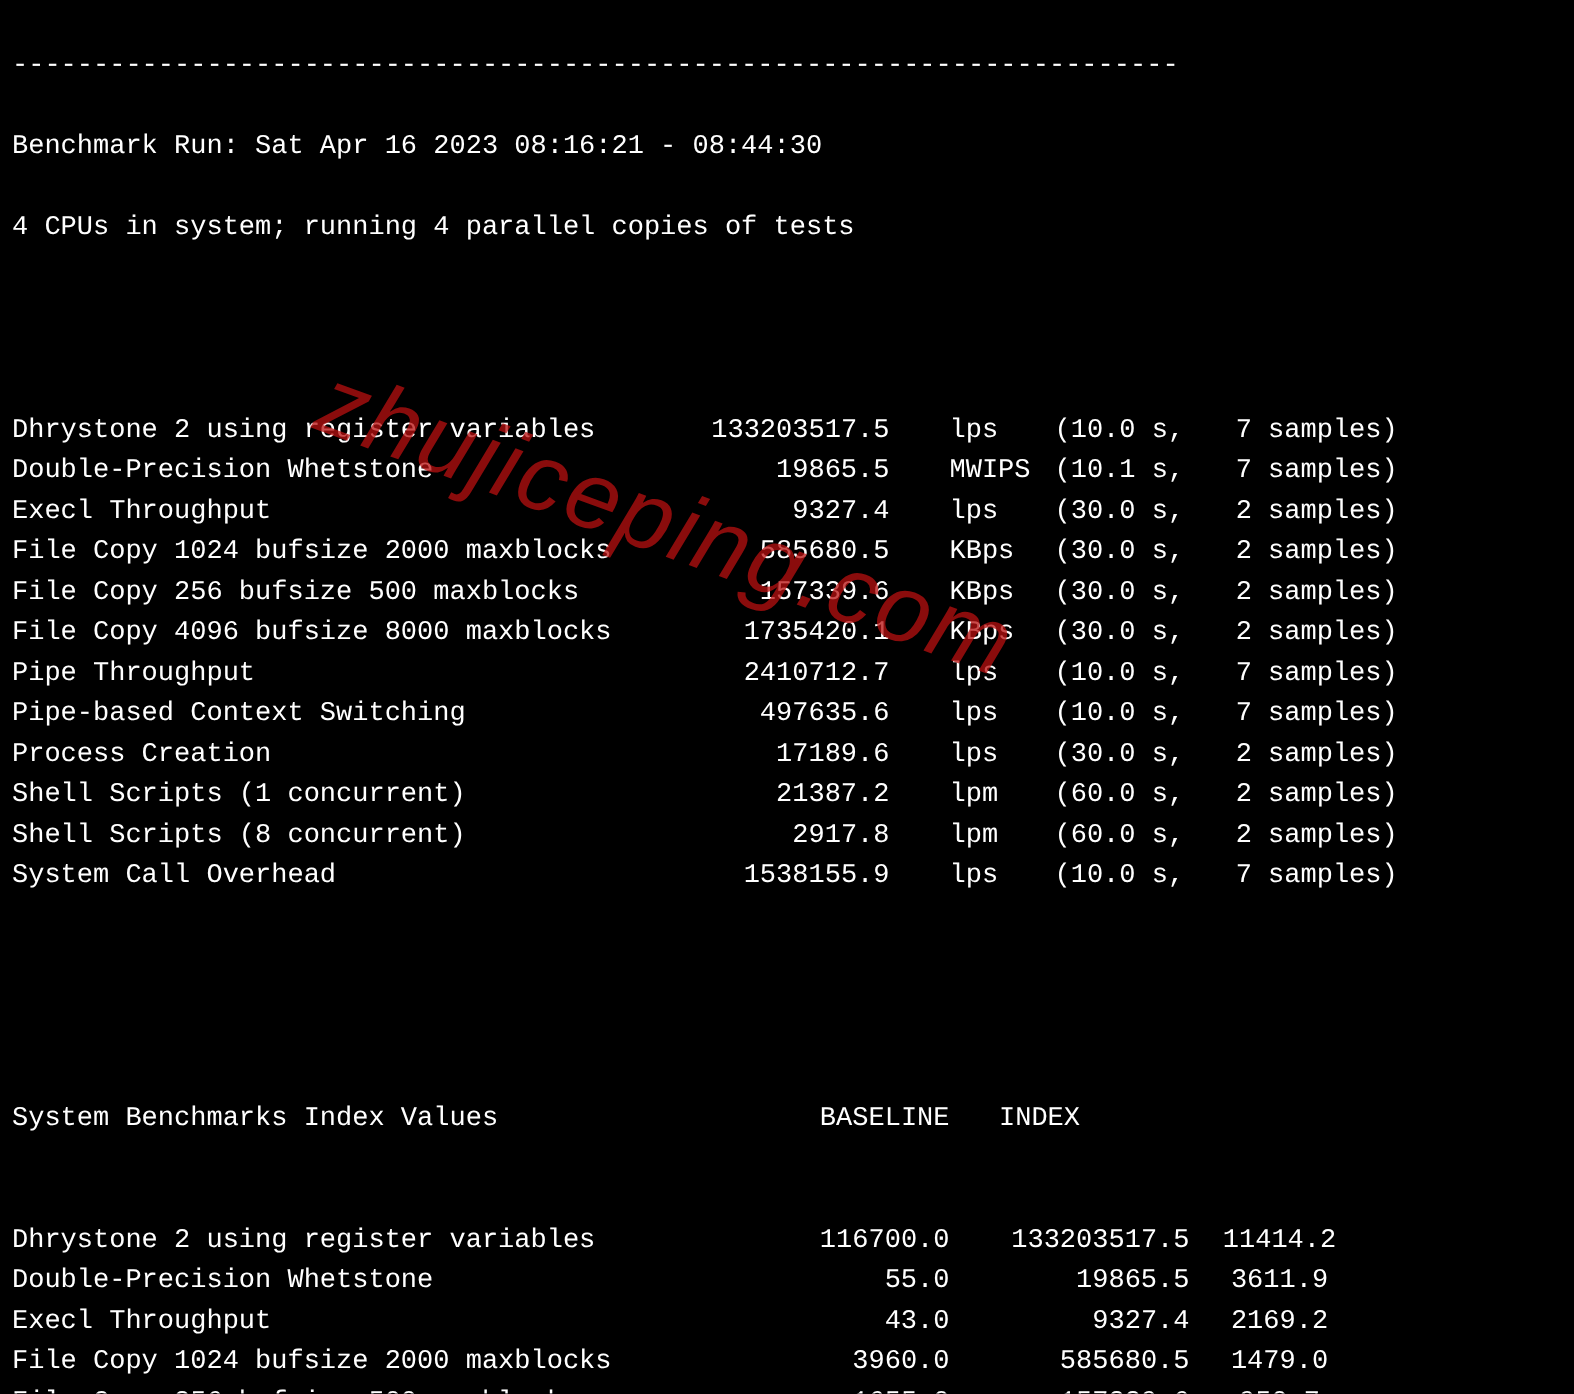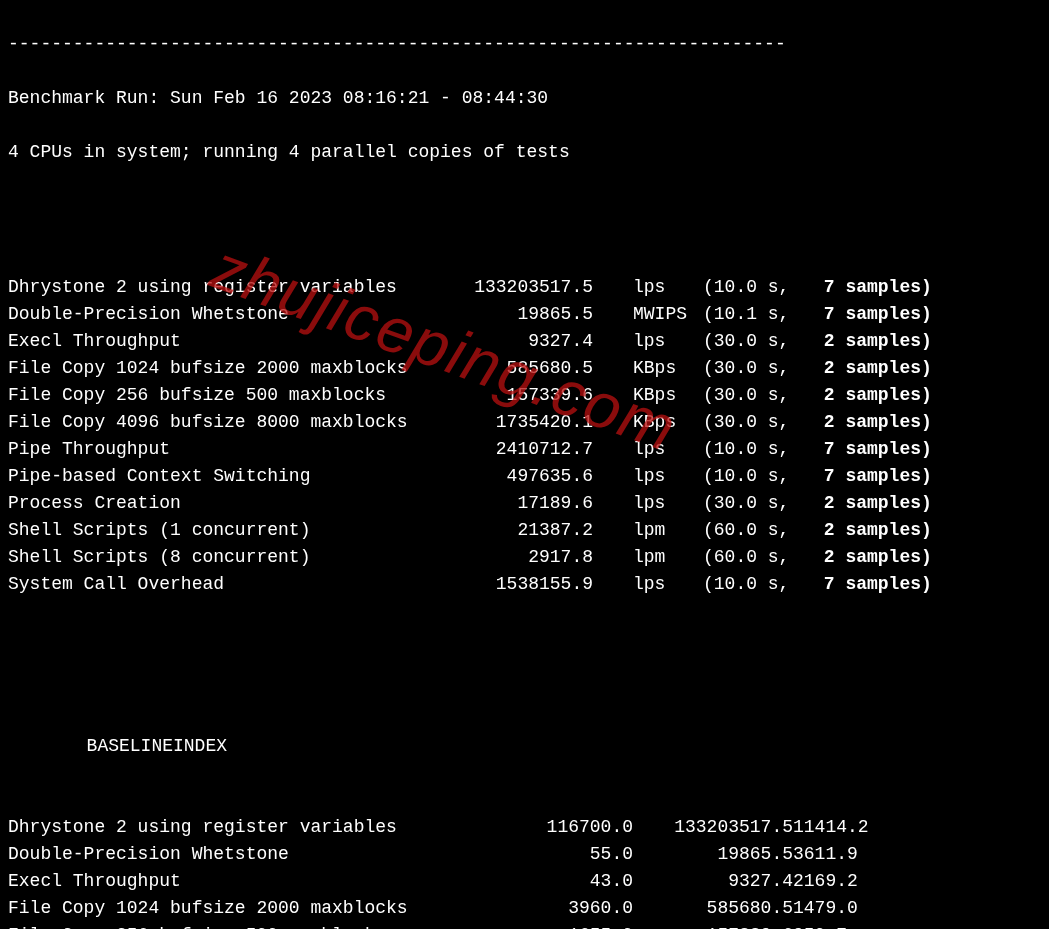--- a/index.html
+++ b/index.html
@@ -20,26 +20,26 @@
     white-space: pre;
     overflow: hidden;
   }
   .row {
     display: flex;
   }
   .col-name { width: 435px; }
   .col-value { width: 150px; text-align: right; }
   .col-unit { width: 60px; padding-left: 8px; margin-left: 32px; }
   .col-timing { width: 110px; text-align: left; padding-left: 10px;}
-  .col-samples { padding-left: 0; font-weight: bold; }
+  .col-samples { padding-left: 0; }
 
   .idx-name { width: 460px; }
   .idx-baseline { width: 165px; text-align: right; }
   .idx-result { width: 160px; text-align: right; }
-  .idx-index { width: 120px; text-align: left; }
+  .idx-index { width: 120px; text-align: center; }
 
   .watermark {
     position: absolute;
     top: 300px;
     left: 200px;
     color: #b91010;
     opacity: 0.75;
     font-size: 64px;
     font-family: Arial, Helvetica, sans-serif;
     font-style: italic;
@@ -47,29 +47,30 @@
     transform: rotate(20deg);
     pointer-events: none;
     letter-spacing: 2px;
   }
 </style>
 </head>
 <body>
 
 <div class="terminal">
 <div>------------------------------------------------------------------------</div>
-<div>Benchmark Run: Sun Feb 16 2023 08:16:21 - 08:44:30</div>
+<div>Benchmark Run: Sat Apr 16 2023 08:16:21 - 08:44:30</div>
 <div>4 CPUs in system; running 4 parallel copies of tests</div>
 <div>&nbsp;</div>
 
 <div id="results-block"><div class="row"><span class="col-name">Dhrystone 2 using register variables</span><span class="col-value">133203517.5</span><span class="col-unit">lps</span><span class="col-timing">(10.0 s,</span><span class="col-samples"> 7 samples)</span></div><div class="row"><span class="col-name">Double-Precision Whetstone</span><span class="col-value">19865.5</span><span class="col-unit">MWIPS</span><span class="col-timing">(10.1 s,</span><span class="col-samples"> 7 samples)</span></div><div class="row"><span class="col-name">Execl Throughput</span><span class="col-value">9327.4</span><span class="col-unit">lps</span><span class="col-timing">(30.0 s,</span><span class="col-samples"> 2 samples)</span></div><div class="row"><span class="col-name">File Copy 1024 bufsize 2000 maxblocks</span><span class="col-value">585680.5</span><span class="col-unit">KBps</span><span class="col-timing">(30.0 s,</span><span class="col-samples"> 2 samples)</span></div><div class="row"><span class="col-name">File Copy 256 bufsize 500 maxblocks</span><span class="col-value">157339.6</span><span class="col-unit">KBps</span><span class="col-timing">(30.0 s,</span><span class="col-samples"> 2 samples)</span></div><div class="row"><span class="col-name">File Copy 4096 bufsize 8000 maxblocks</span><span class="col-value">1735420.1</span><span class="col-unit">KBps</span><span class="col-timing">(30.0 s,</span><span class="col-samples"> 2 samples)</span></div><div class="row"><span class="col-name">Pipe Throughput</span><span class="col-value">2410712.7</span><span class="col-unit">lps</span><span class="col-timing">(10.0 s,</span><span class="col-samples"> 7 samples)</span></div><div class="row"><span class="col-name">Pipe-based Context Switching</span><span class="col-value">497635.6</span><span class="col-unit">lps</span><span class="col-timing">(10.0 s,</span><span class="col-samples"> 7 samples)</span></div><div class="row"><span class="col-name">Process Creation</span><span class="col-value">17189.6</span><span class="col-unit">lps</span><span class="col-timing">(30.0 s,</span><span class="col-samples"> 2 samples)</span></div><div class="row"><span class="col-name">Shell Scripts (1 concurrent)</span><span class="col-value">21387.2</span><span class="col-unit">lpm</span><span class="col-timing">(60.0 s,</span><span class="col-samples"> 2 samples)</span></div><div class="row"><span class="col-name">Shell Scripts (8 concurrent)</span><span class="col-value">2917.8</span><span class="col-unit">lpm</span><span class="col-timing">(60.0 s,</span><span class="col-samples"> 2 samples)</span></div><div class="row"><span class="col-name">System Call Overhead</span><span class="col-value">1538155.9</span><span class="col-unit">lps</span><span class="col-timing">(10.0 s,</span><span class="col-samples"> 7 samples)</span></div></div>
 
 <div>&nbsp;</div>
 
 <div class="row">
+  <span class="idx-name">System Benchmarks Index Values</span>
   <span class="idx-baseline">BASELINE</span>
   <span class="idx-index">INDEX</span>
 </div>
 
 <div id="index-block"><div class="row"><span class="idx-name">Dhrystone 2 using register variables</span><span class="idx-baseline">116700.0</span><span class="idx-result">133203517.5</span><span class="idx-index">11414.2</span></div><div class="row"><span class="idx-name">Double-Precision Whetstone</span><span class="idx-baseline">55.0</span><span class="idx-result">19865.5</span><span class="idx-index">3611.9</span></div><div class="row"><span class="idx-name">Execl Throughput</span><span class="idx-baseline">43.0</span><span class="idx-result">9327.4</span><span class="idx-index">2169.2</span></div><div class="row"><span class="idx-name">File Copy 1024 bufsize 2000 maxblocks</span><span class="idx-baseline">3960.0</span><span class="idx-result">585680.5</span><span class="idx-index">1479.0</span></div><div class="row"><span class="idx-name">File Copy 256 bufsize 500 maxblocks</span><span class="idx-baseline">1655.0</span><span class="idx-result">157339.6</span><span class="idx-index">950.7</span></div></div>
 
 
 
 
 

